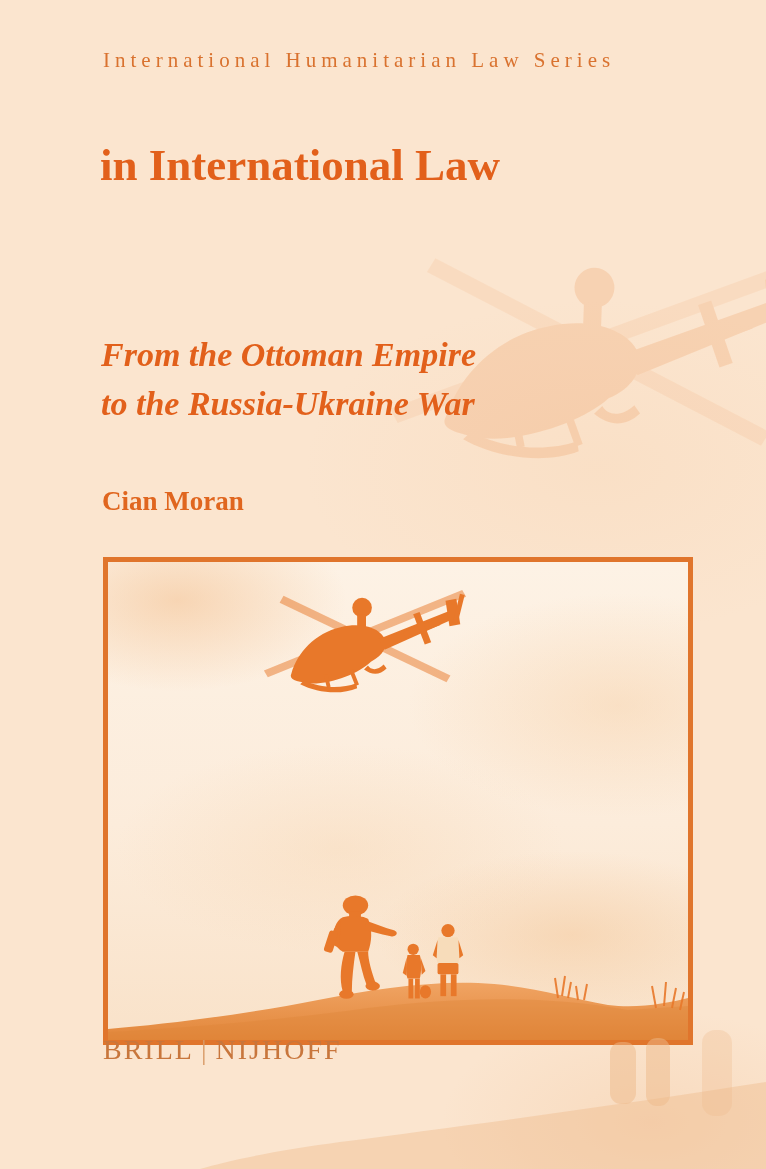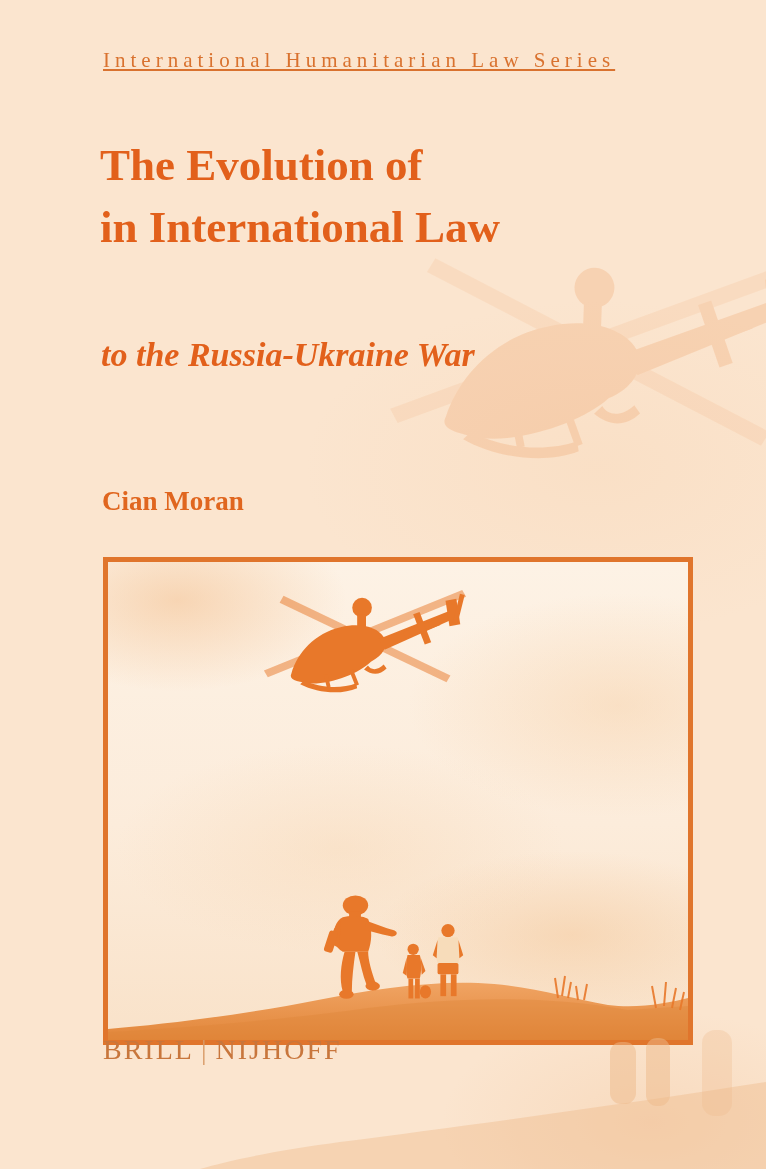--- a/index.html
+++ b/index.html
@@ -32,21 +32,20 @@
     color:var(--artwork-orange,#e8782a);
     opacity:.17;
     transform:rotate(2deg);
   }
   .bg-bottom{ left:0; top:1030px; width:766px; height:139px; }
   
   .series{
     left:103px; top:48px; width:600px;
     font-size:21px; letter-spacing:5px;
     color:var(--series-text,#d9722f);
-    text-decoration:underline;
   }
   .title{
     left:100px; top:134px; width:620px;
     font-size:45px; font-weight:700; line-height:62px;
     color:var(--title-text,#e2601b);
   }
   .title span{display:block;}
   .subtitle{
     left:101px; top:330px; width:560px;
     font-size:34px; font-style:italic; font-weight:700; line-height:49px;
@@ -164,25 +163,25 @@
 
 <div class="layer bg-heli">
   <svg viewBox="0 0 220 130">
       <use href="#heli-shape"></use>
     </svg>
 </div>
 
 <div class="layer series">International Humanitarian Law Series</div>
 
 <h1 class="layer title">
-  <span>The Evolution of</span>
   <span>in International Law</span>
 </h1>
 
 <div class="layer subtitle">
+  <span>From the Ottoman Empire</span>
   <span>to the Russia-Ukraine War</span>
 </div>
 
 <div class="layer author">Cian Moran</div>
 
 <div class="layer frame">
   <div class="art">
 
     <div class="heli">
       <svg viewBox="0 0 220 130">

